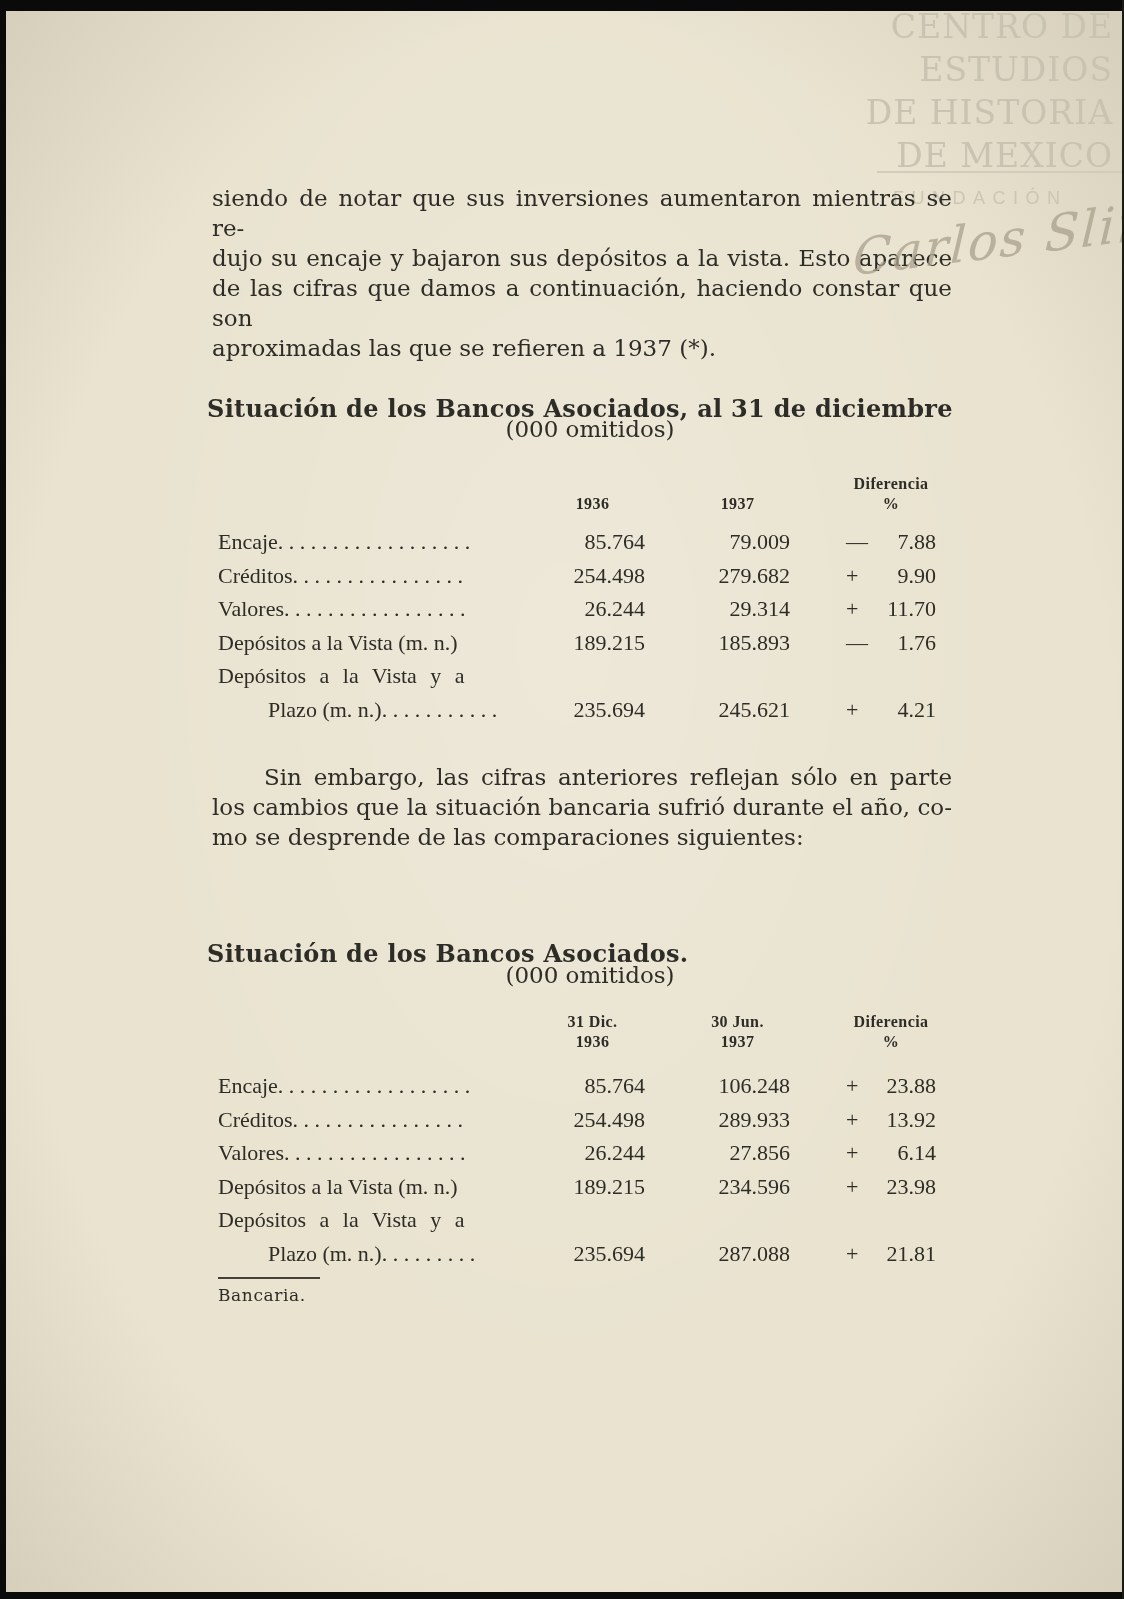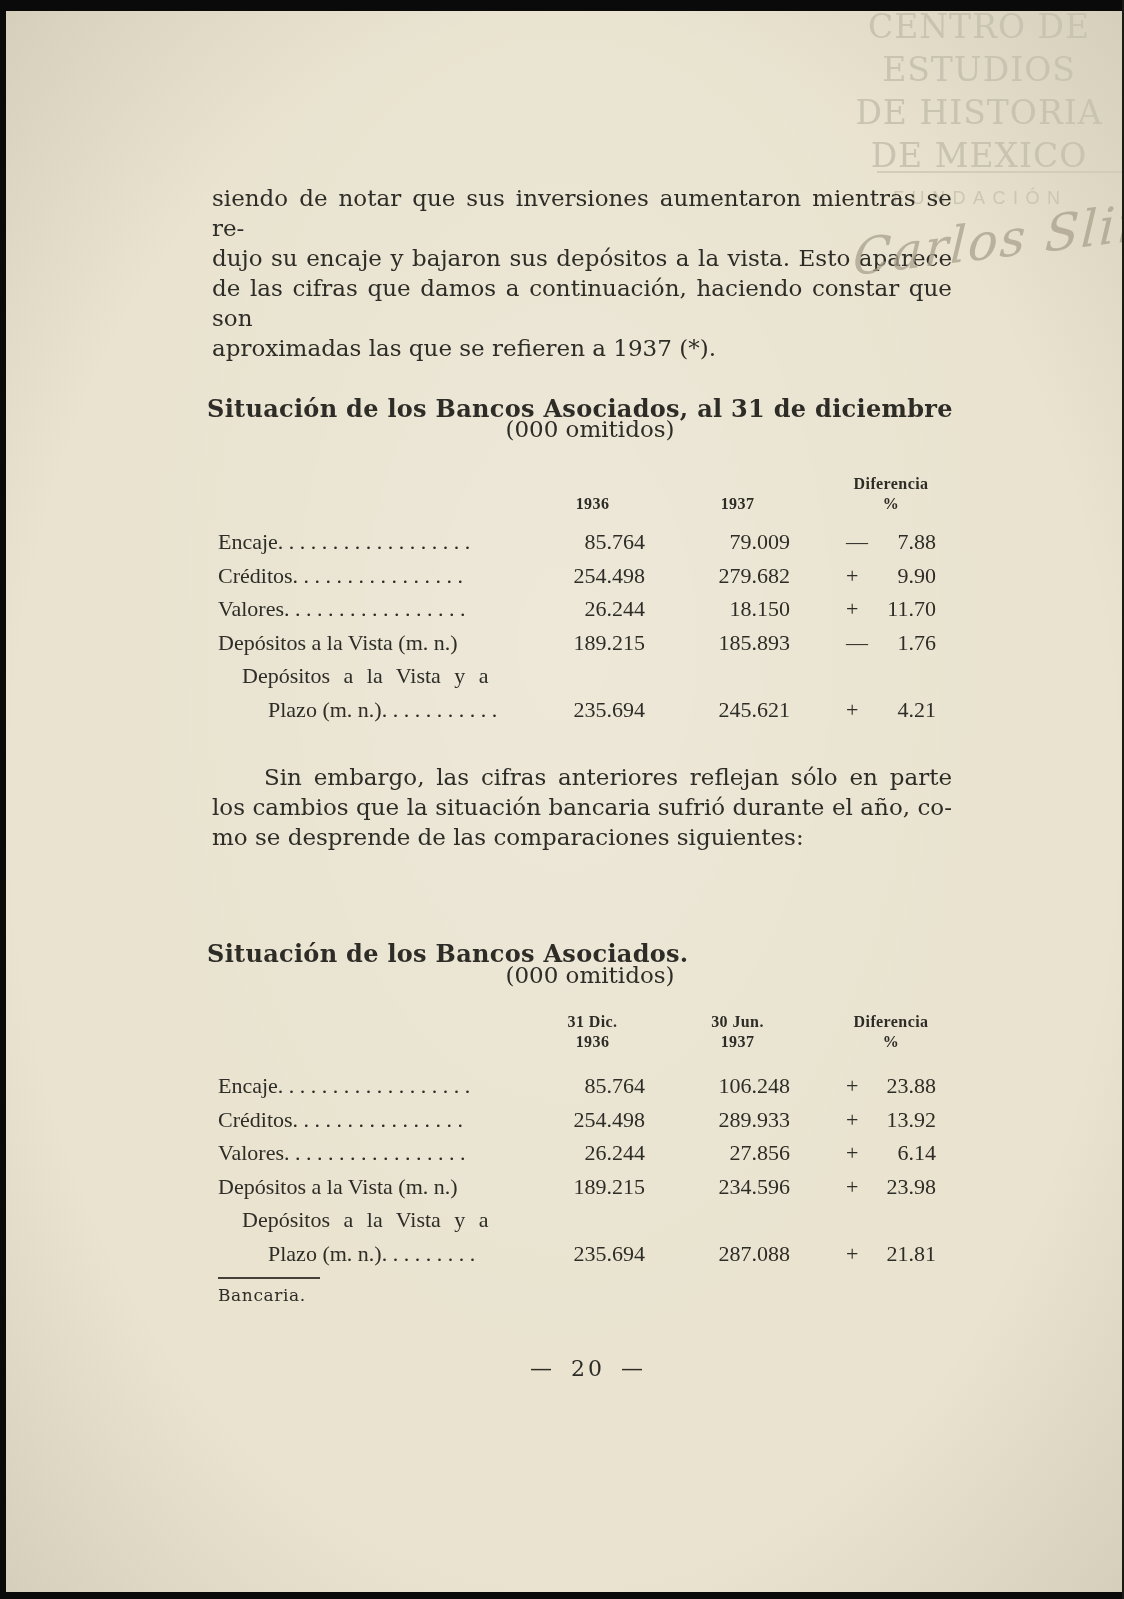--- a/index.html
+++ b/index.html
@@ -25,21 +25,21 @@
   }
   .edge-bar{position:absolute;background:var(--edge);z-index:9;}
   .edge-top{left:0;top:0;width:1124px;height:11px;}
   .edge-left{left:0;top:0;width:6px;height:1599px;}
   .edge-bottom{left:0;top:1592px;width:1124px;height:7px;}
   .edge-right{left:1122px;top:0;width:2px;height:1599px;background:#1c1a16;}
 
   
   .wm-block{
     position:absolute;left:845px;top:5px;width:268px;
-    text-align:center;z-index:1;
+    text-align:right;z-index:1;
     font-size:33px;line-height:43px;letter-spacing:1px;
     color:var(--wm);
   }
   .wm-divider{position:absolute;left:877px;top:171px;width:247px;height:2px;background:#d2ccba;z-index:1;}
   .wm-foundation{
     position:absolute;left:893px;top:188px;z-index:1;
     font-family:"Liberation Sans", sans-serif;
     font-size:18px;letter-spacing:7.5px;white-space:nowrap;
     color:#ccc6b4;
   }
@@ -77,21 +77,21 @@
   .thead .hc{text-align:center;}
   .thead .c2i{padding-left:40px;}
   .thead .c3i{padding-left:56px;}
   .tbody{margin-top:11px;}
   .t2 .tbody{margin-top:17px;}
   .trow{display:grid;grid-template-columns:322px 105px 145px 146px;font-size:22px;line-height:33.5px;height:33.5px;}
   .trow .lbl{white-space:nowrap;overflow:visible;}
   .trow .lbl.indent{padding-left:50px;}
   .trow .num{text-align:right;white-space:nowrap;}
   .trow .diffbox{display:flex;justify-content:space-between;width:90px;margin-left:auto;}
-  .row-pre{font-size:22px;line-height:33.5px;height:33.5px;word-spacing:8px;white-space:nowrap;margin-left:24px;}
+  .row-pre{font-size:22px;line-height:33.5px;height:33.5px;word-spacing:8px;white-space:nowrap;}
 
   
   .fn-rule{position:absolute;left:218px;top:1277px;width:102px;height:2px;background:#43403a;z-index:2;}
   .footnote{position:absolute;left:218px;top:1284px;width:740px;z-index:2;font-size:17px;line-height:23px;letter-spacing:.6px;word-spacing:4px;}
   .footnote .ind28{padding-left:28px;}
   .pagenum{position:absolute;left:218px;top:1356px;width:740px;text-align:center;z-index:2;font-size:22px;letter-spacing:3px;word-spacing:6px;}
 </style>
 </head>
 <body>
 
@@ -149,21 +149,21 @@
           <div>
             <div class="diffbox">
               <span>+</span>
               <span>9.90</span>
             </div>
           </div>
         </div>
         <div class="trow">
           <div class="lbl">Valores. . . . . . . . . . . . . . . . .</div>
           <div class="num">26.244</div>
-          <div class="num">18.150</div>
+          <div class="num">29.314</div>
           <div>
             <div class="diffbox">
               <span>+</span>
               <span>11.70</span>
             </div>
           </div>
         </div>
         <div class="trow">
           <div class="lbl">Depósitos a la Vista (m. n.)</div>
           <div class="num">189.215</div>
@@ -269,19 +269,18 @@
           </div>
         </div>
       </div>
   </div>
 
   <div class="fn-rule"></div>
   <div class="footnote">
     <div>Bancaria.</div>
   </div>
 
-  <div class="pagenum">— 20 —</div>
 
   <div class="edge-bar edge-top"></div>
   <div class="edge-bar edge-left"></div>
   <div class="edge-bar edge-bottom"></div>
   <div class="edge-bar edge-right"></div>
 </div>
 
 </body></html>

